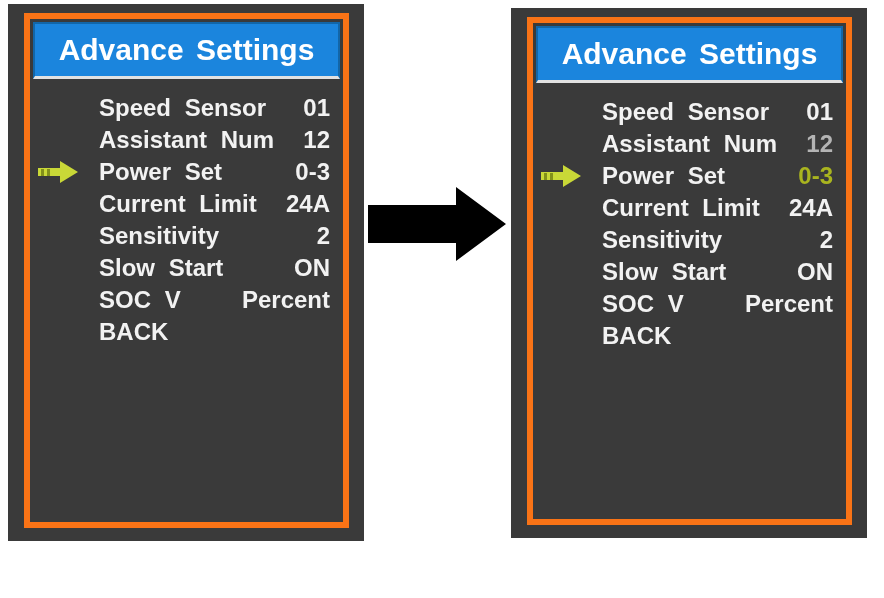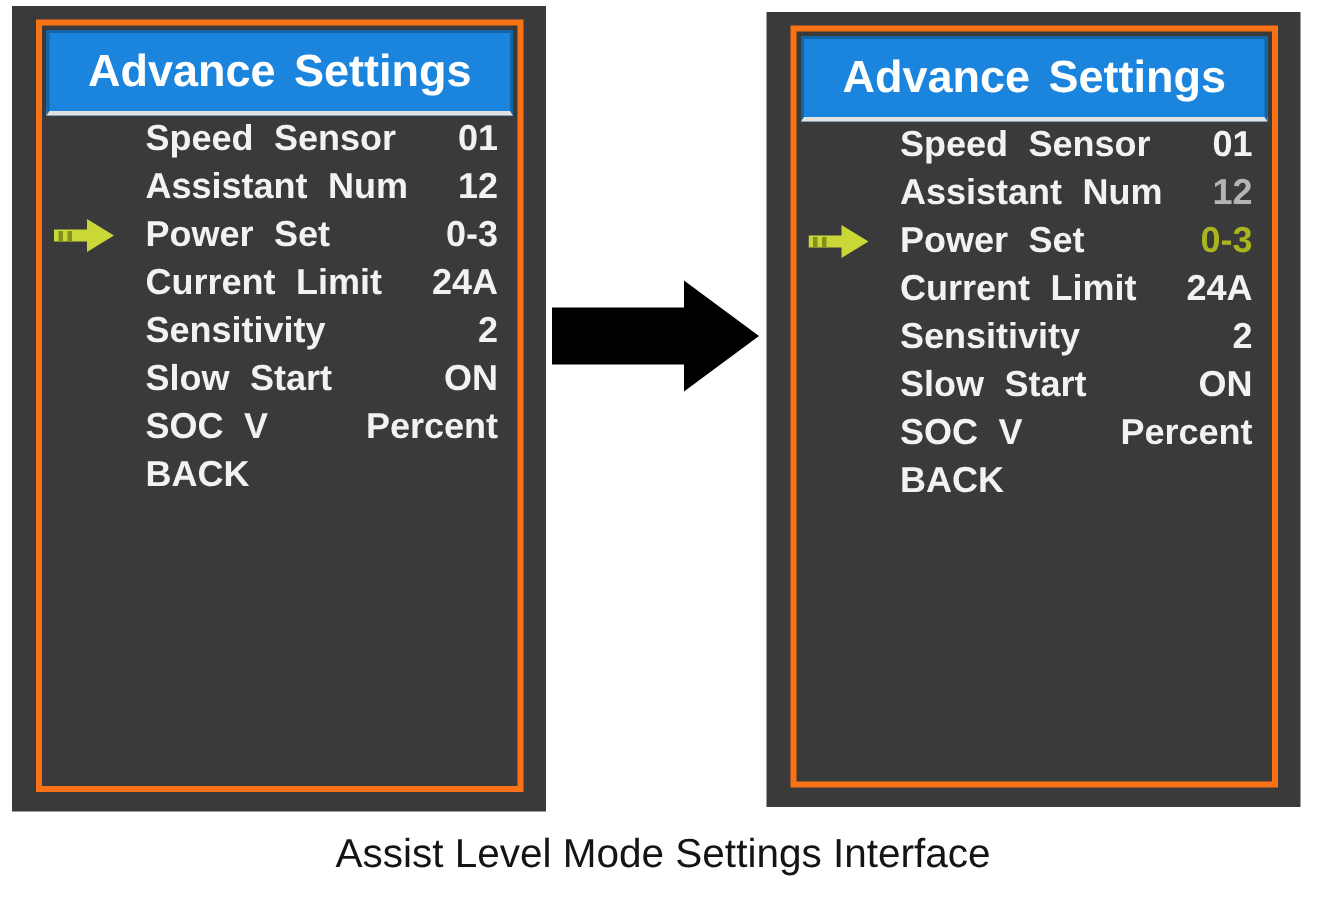--- a/index.html
+++ b/index.html
@@ -2,26 +2,26 @@
 <html><head>
 <meta charset="utf-8">
 <style>
   html,body{margin:0;padding:0;background:#ffffff;}
   .stage{position:relative;width:884px;height:598px;background:#ffffff;overflow:hidden;
          font-family:"Liberation Sans",sans-serif;}
   .panel{position:absolute;background:#3a3a3a;}
   .panel.left{left:8px;top:4px;width:356px;height:537px;}
   .panel.right{left:511px;top:8px;width:356px;height:530px;}
   .inner{position:absolute;left:16px;right:15px;top:9px;bottom:13px;
-         border:4px solid #f97316;padding:3px;}
+         border:6px solid #f97316;padding:3px;}
   .title-bar{height:52px;background:#1b85dd;border:2px solid #1266a8;
              border-bottom:3px solid #e2e2e2;color:#ffffff;font-weight:700;
              font-size:30px;word-spacing:4px;display:flex;align-items:center;
              justify-content:center;}
-  .menu{}
+  .menu{margin-top:13px;}
   .row{position:relative;height:32px;display:flex;align-items:center;
        padding-left:66px;padding-right:10px;color:#f2f2f2;font-weight:700;
        font-size:24px;}
   .row .label{flex:1;word-spacing:7px;white-space:nowrap;}
   .row .value{text-align:left;white-space:nowrap;}
   .value[data-state="dim"]{color:#b4b4b4;}
   .value[data-state="highlight"]{color:#a9b41f;}
   .arrow-slot{position:absolute;left:5px;top:5px;width:44px;height:22px;}
   .arrow-slot svg{display:none;width:40px;height:22px;}
   .arrow-slot[data-on="true"] svg{display:block;}
@@ -145,15 +145,14 @@
         <div class="row">
           <span class="arrow-slot" data-on="false"></span>
           <span class="label">BACK</span>
           <span class="value" data-state="normal"></span>
         </div>
 
       </div>
     </div>
   </div>
 
-  <div class="caption">Assist Level Mode Settings Interface</div>
 
 </div>
 
 </body></html>

